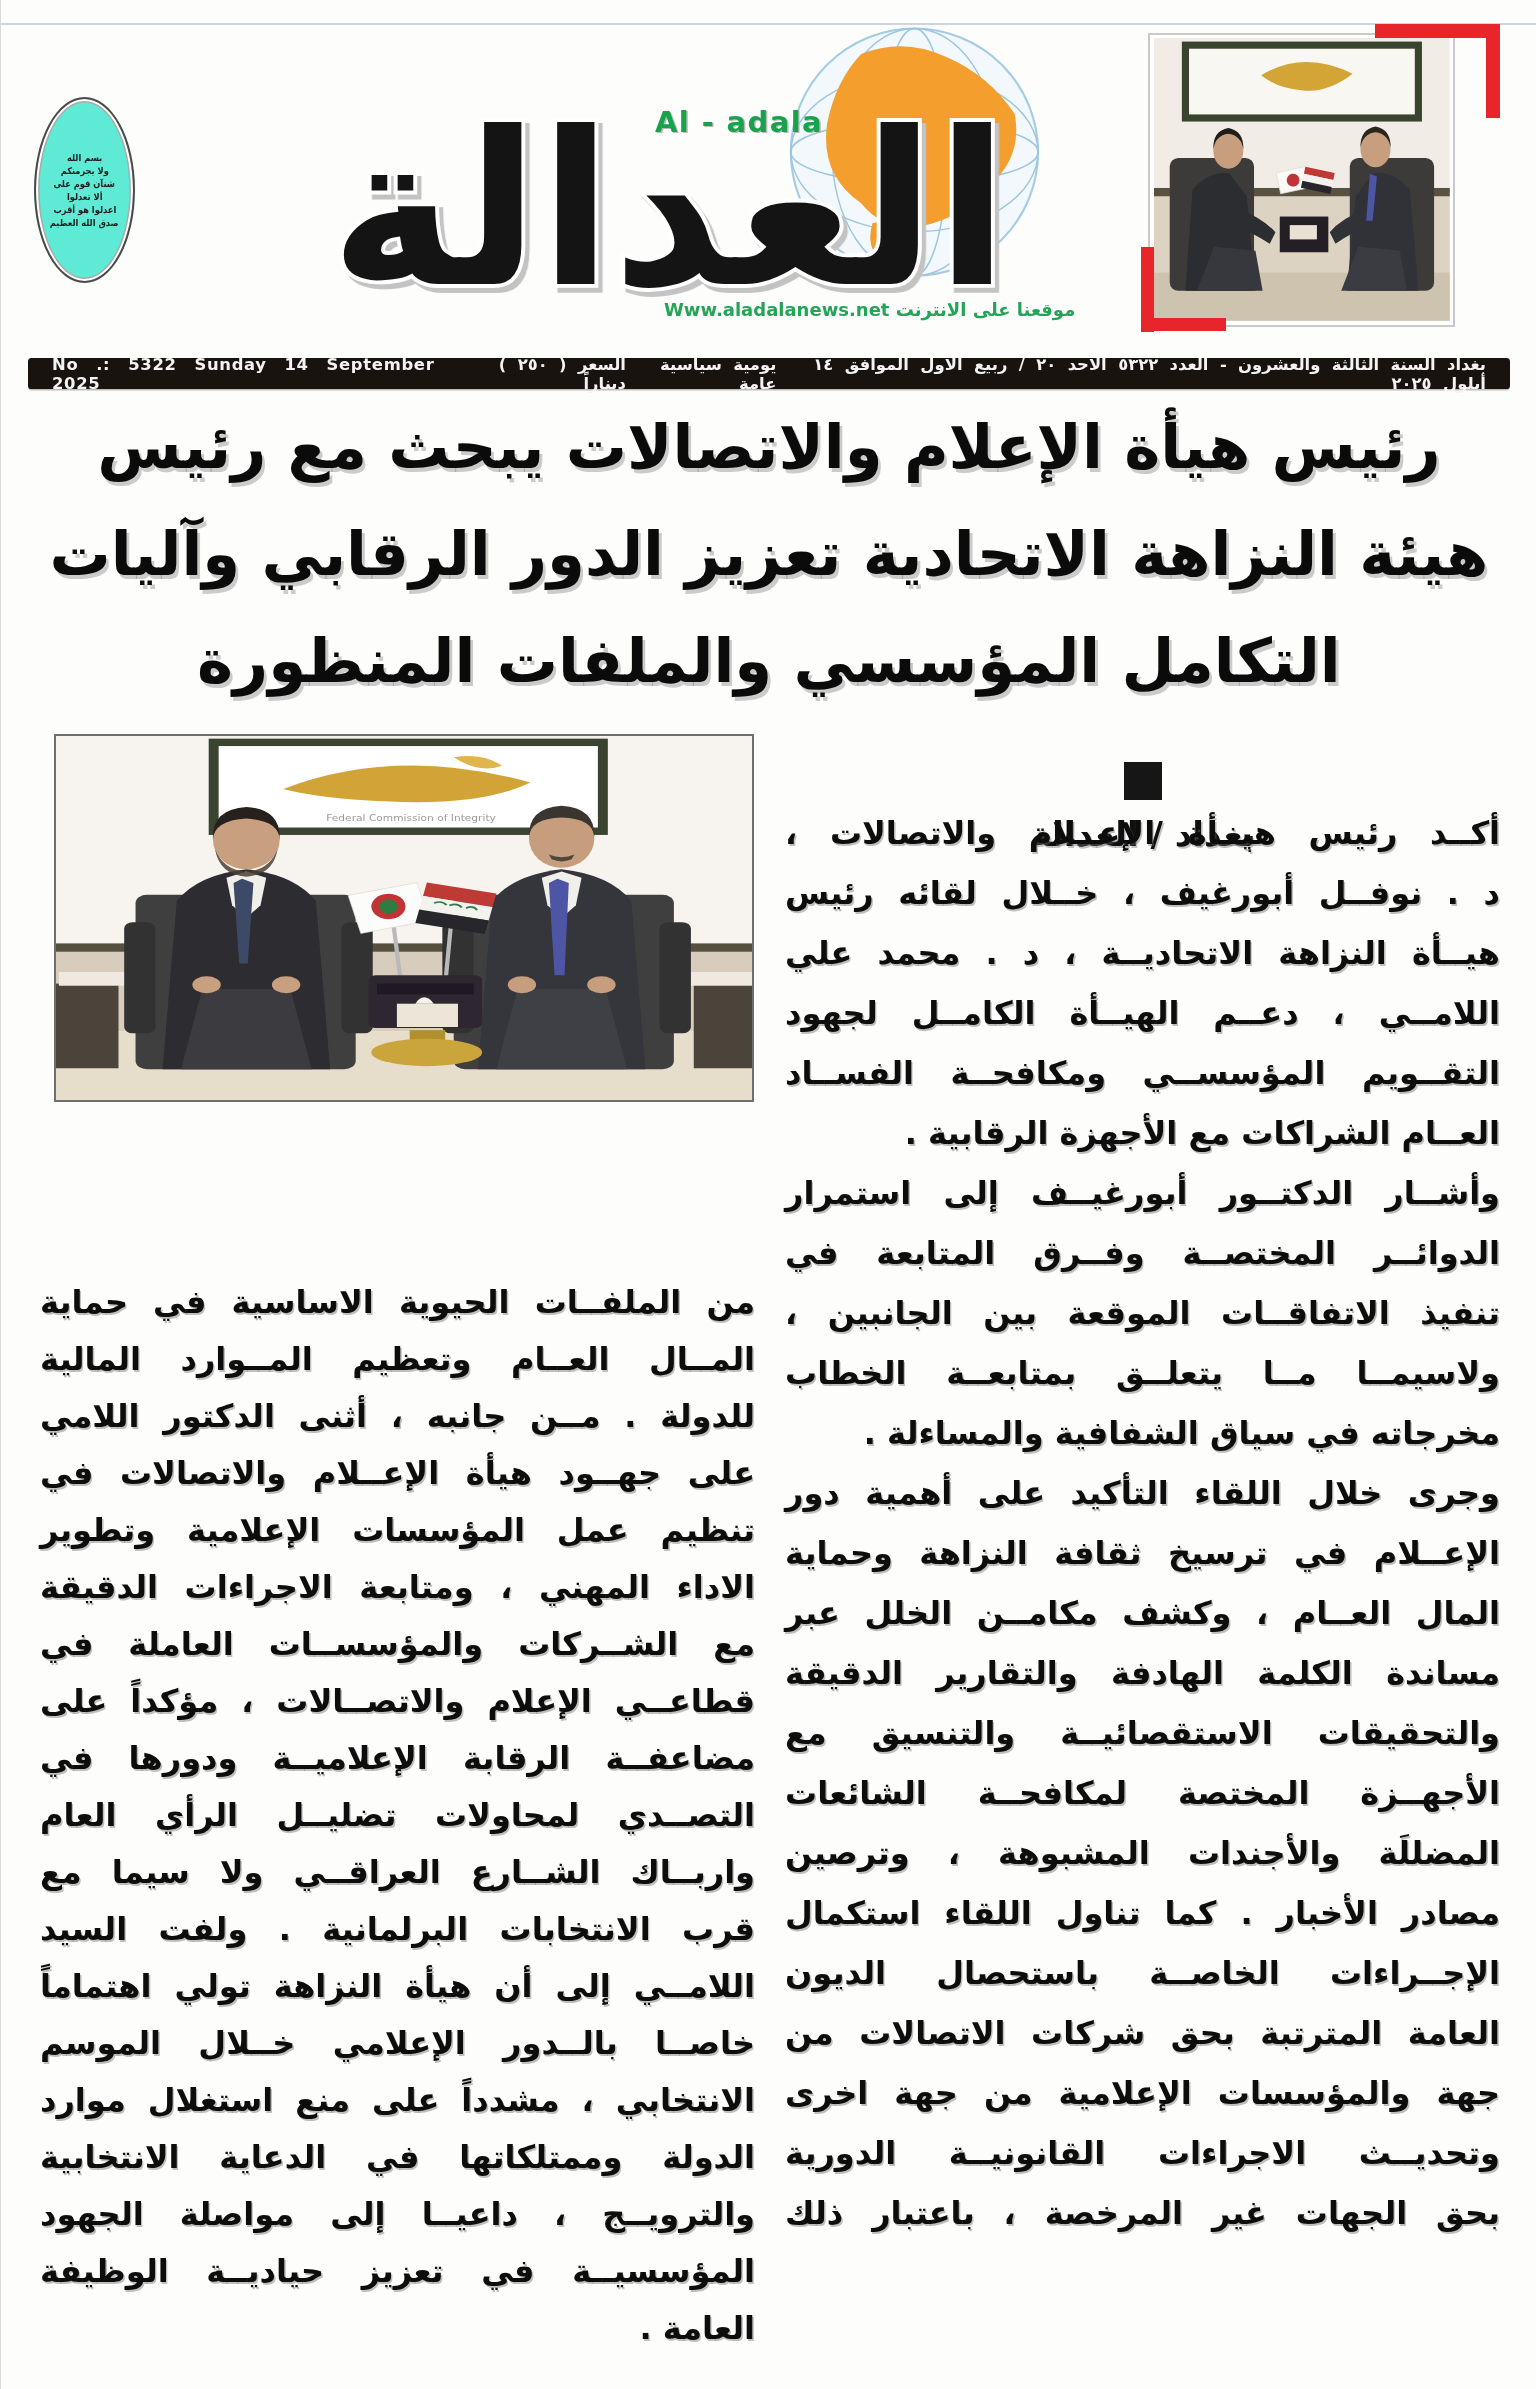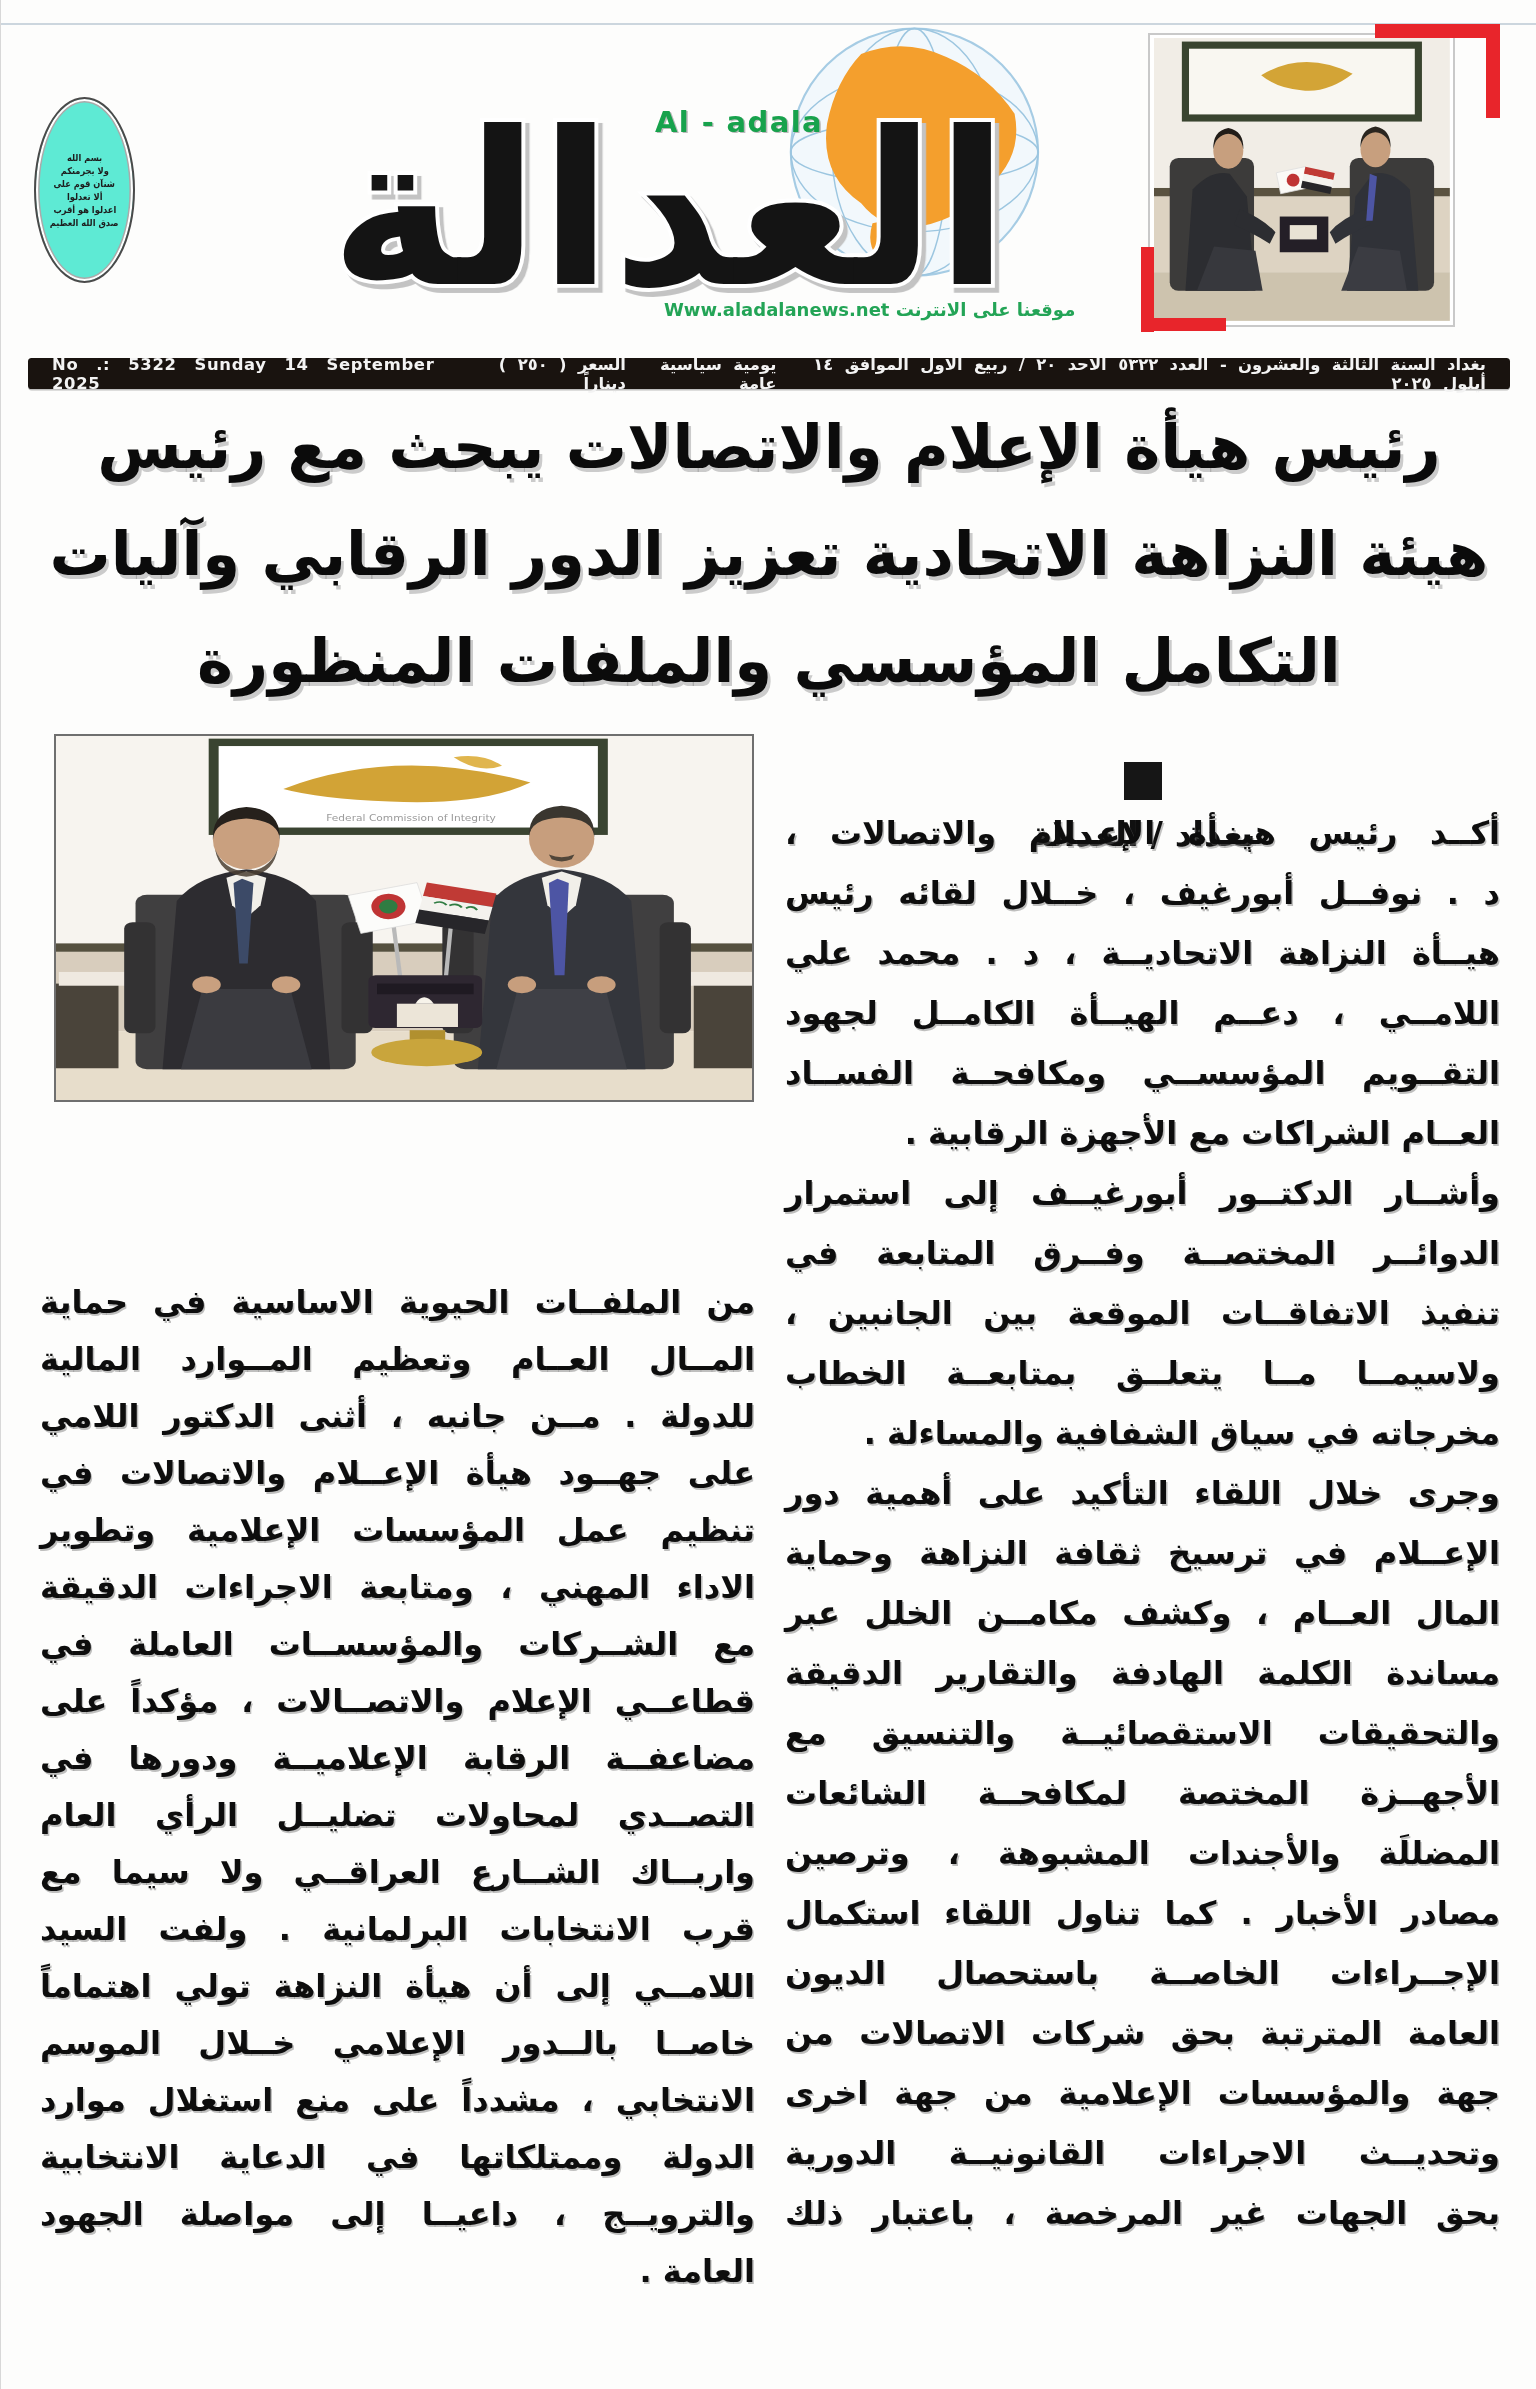--- a/index.html
+++ b/index.html
@@ -278,16 +278,17 @@
       <div class="article-line">قطاعــي الإعلام والاتصــالات ، مؤكداً على</div>
       <div class="article-line">مضاعفــة الرقابة الإعلاميــة ودورها في</div>
       <div class="article-line">التصــدي لمحاولات تضليــل الرأي العام</div>
       <div class="article-line">واربــاك الشــارع العراقــي ولا سيما مع</div>
       <div class="article-line">قرب الانتخابات البرلمانية . ولفت السيد</div>
       <div class="article-line">اللامــي إلى أن هيأة النزاهة تولي اهتماماً</div>
       <div class="article-line">خاصــا بالــدور الإعلامي خــلال الموسم</div>
       <div class="article-line">الانتخابي ، مشدداً على منع استغلال موارد</div>
       <div class="article-line">الدولة وممتلكاتها في الدعاية الانتخابية</div>
       <div class="article-line">والترويــج ، داعيــا إلى مواصلة الجهود</div>
+      <div class="article-line">المؤسسيــة في تعزيز حياديــة الوظيفة</div>
       <div class="article-line para-end">العامة .</div>
     </section>
 </div>
 
 
 </body></html>

